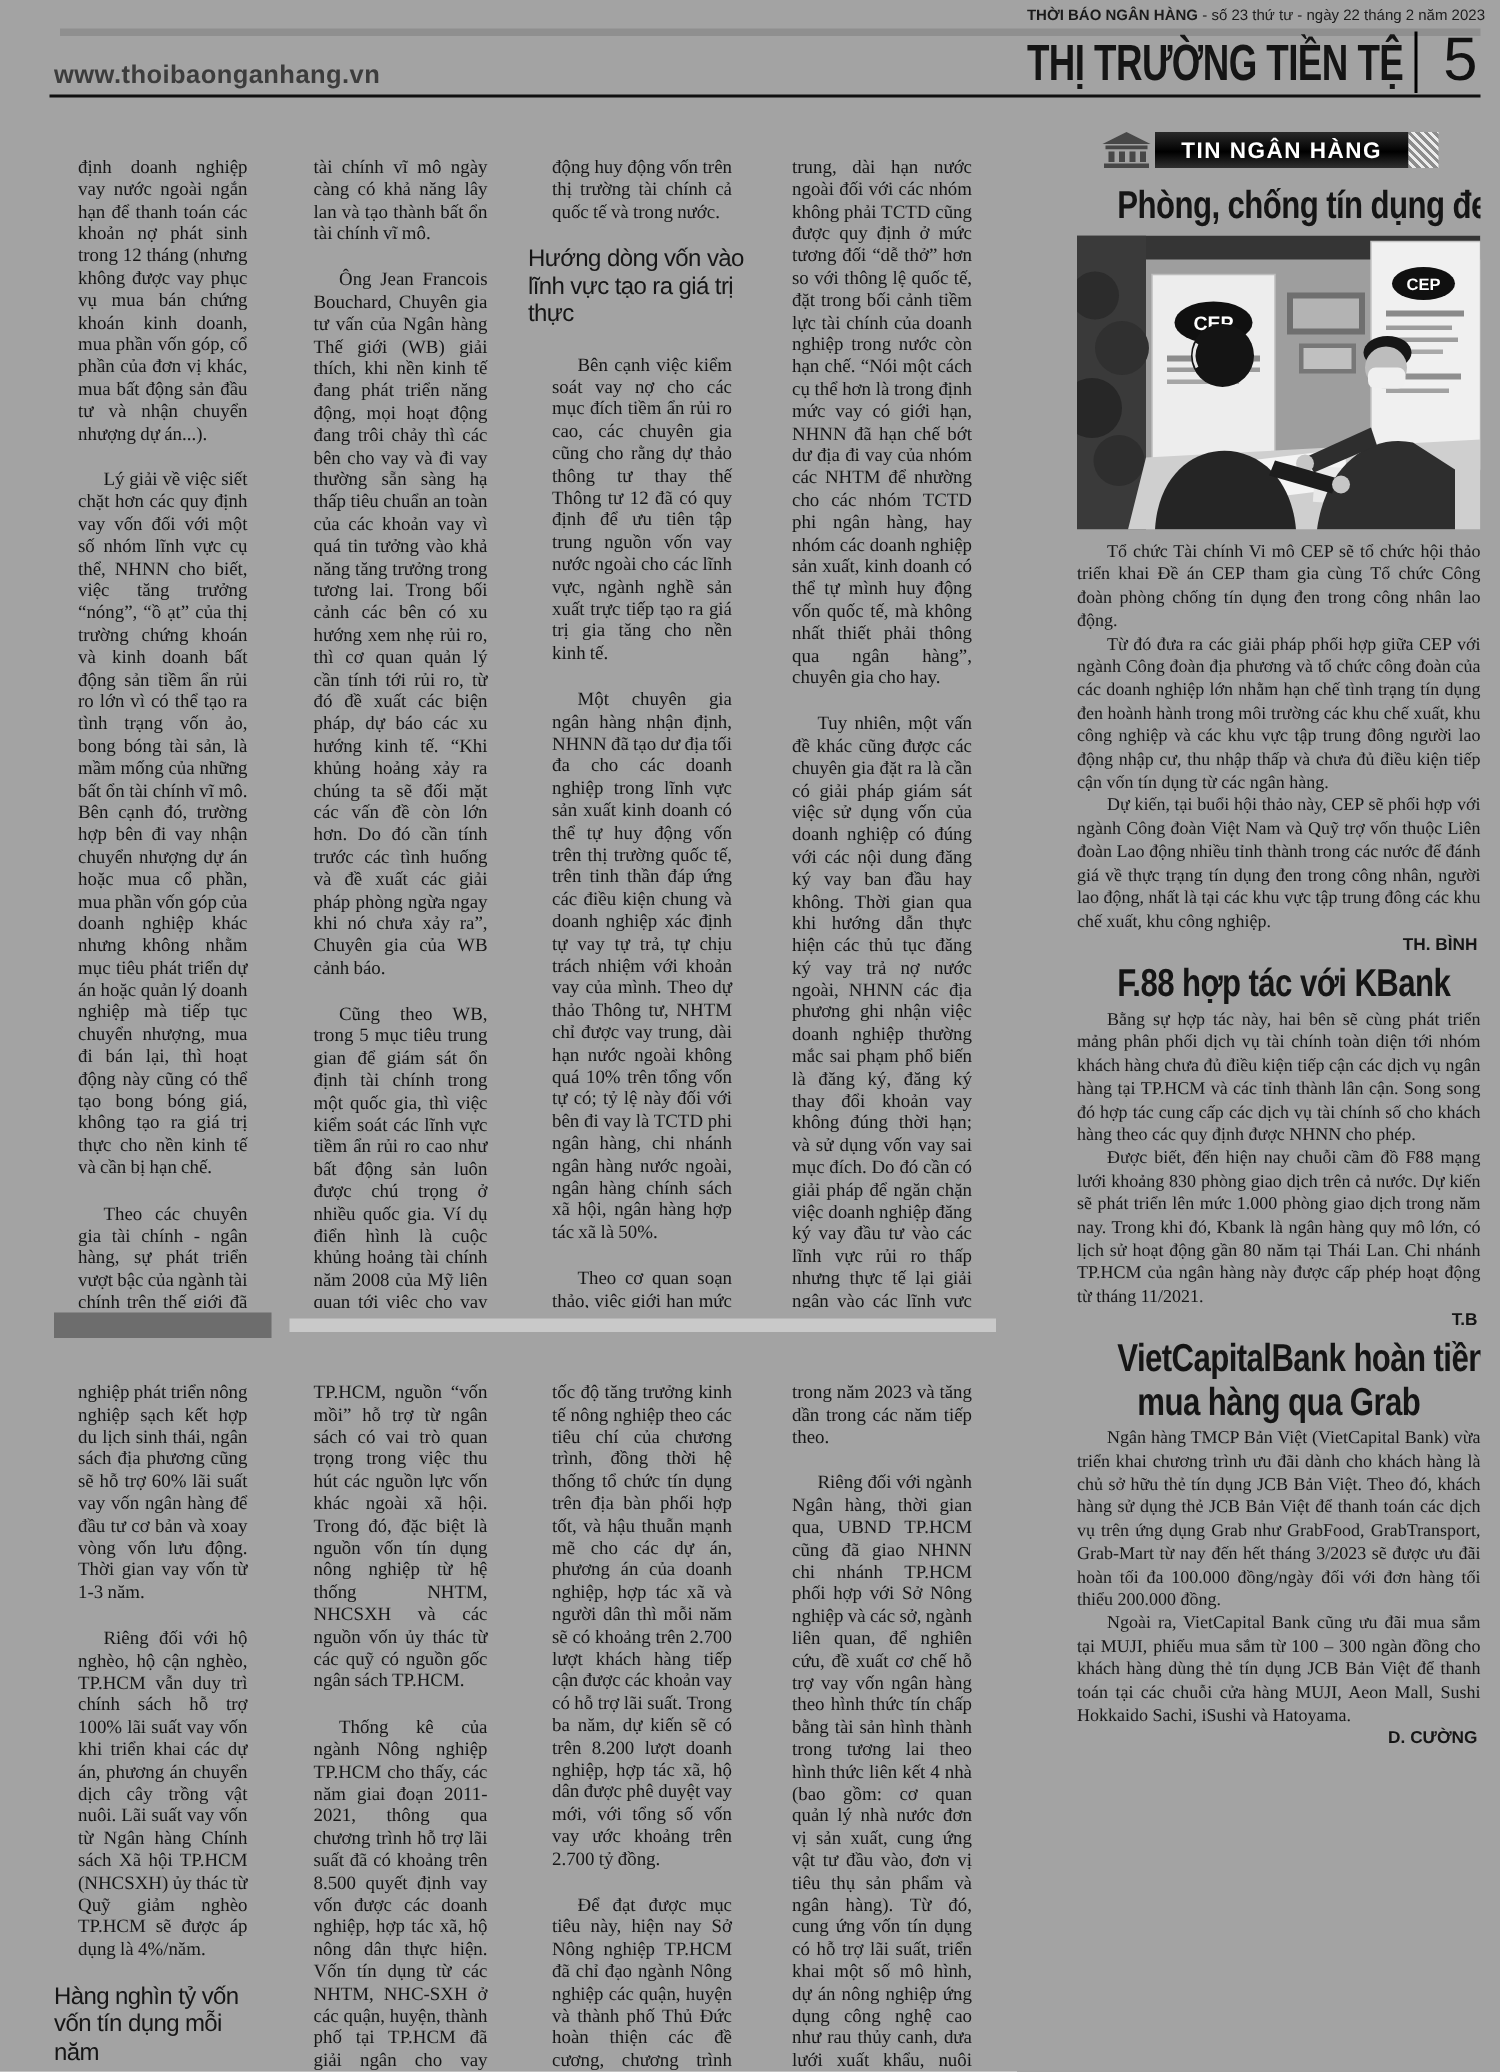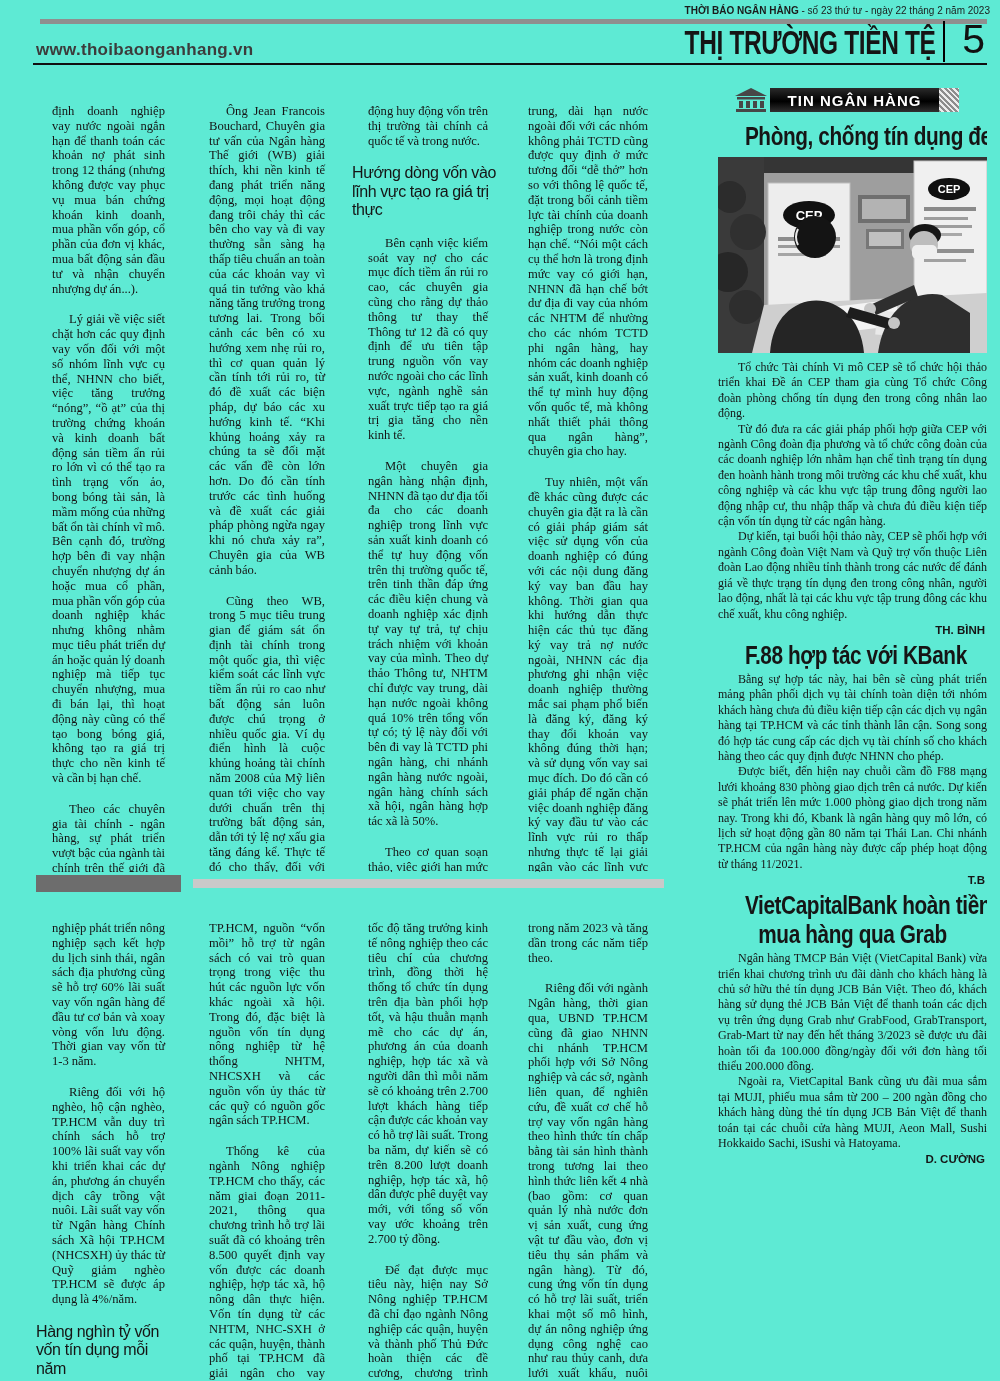--- a/index.html
+++ b/index.html
@@ -1,16 +1,16 @@
 <!DOCTYPE html>
 <html lang="vi"><head>
 <meta charset="utf-8">
 <style>
   html,body{margin:0;padding:0;background:#d9d9d9}
-  .page{position:relative;width:1000px;height:1381px;margin:0 auto;background:#5eead4;
+  .page{position:relative;width:1000px;height:1381px;margin:0 auto;background:#a3a3a3;
         font-family:"Liberation Serif","DejaVu Serif",serif;color:#151515;overflow:hidden}
 
   
   .edition{position:absolute;top:5px;right:10px;font-family:"Liberation Sans","DejaVu Sans",sans-serif;
            font-size:10px;color:#1b1b1b;white-space:nowrap}
   .edition b{font-weight:900}
   .toprule{position:absolute;top:19px;left:40px;width:947px;height:5px;background:#8f8f8f}
   .website{position:absolute;top:40px;left:36px;font-family:"Liberation Sans",sans-serif;
            font-weight:700;font-size:17px;letter-spacing:.3px;color:#3c3c3c}
   .section-title{position:absolute;top:24px;right:64px;margin:0;font-family:"Liberation Sans",sans-serif;
@@ -68,20 +68,21 @@
   <div class="vrule"></div>
   <div class="pagenum">5</div>
   <div class="headrule"></div>
 
   <div class="col" id="t-c1">
     <p>định doanh nghiệp vay nước ngoài ngắn hạn để thanh toán các khoản nợ phát sinh trong 12 tháng (nhưng không được vay phục vụ mua bán chứng khoán kinh doanh, mua phần vốn góp, cổ phần của đơn vị khác, mua bất động sản đầu tư và nhận chuyển nhượng dự án...).</p>
     <p class="ind">Lý giải về việc siết chặt hơn các quy định vay vốn đối với một số nhóm lĩnh vực cụ thể, NHNN cho biết, việc tăng trưởng “nóng”, “ồ ạt” của thị trường chứng khoán và kinh doanh bất động sản tiềm ẩn rủi ro lớn vì có thể tạo ra tình trạng vốn ảo, bong bóng tài sản, là mầm mống của những bất ổn tài chính vĩ mô. Bên cạnh đó, trường hợp bên đi vay nhận chuyển nhượng dự án hoặc mua cổ phần, mua phần vốn góp của doanh nghiệp khác nhưng không nhằm mục tiêu phát triển dự án hoặc quản lý doanh nghiệp mà tiếp tục chuyển nhượng, mua đi bán lại, thì hoạt động này cũng có thể tạo bong bóng giá, không tạo ra giá trị thực cho nền kinh tế và cần bị hạn chế.</p>
     <p class="ind">Theo các chuyên gia tài chính - ngân hàng, sự phát triển vượt bậc của ngành tài chính trên thế giới đã kèm theo sự xuất hiện của ngày càng nhiều các nhân tố mới, mô hình mới, từ đó làm gia tăng khả năng gây bất ổn tài chính. Bên cạnh đó, diễn biến trên thị trường tài chính toàn cầu cho thấy, kể cả các quốc gia phát triển hay đang phát triển, bất ổn</p>
   </div>
   <div class="col" id="t-c2">
+    <p>tài chính vĩ mô ngày càng có khả năng lây lan và tạo thành bất ổn tài chính vĩ mô.</p>
     <p class="ind">Ông Jean Francois Bouchard, Chuyên gia tư vấn của Ngân hàng Thế giới (WB) giải thích, khi nền kinh tế đang phát triển năng động, mọi hoạt động đang trôi chảy thì các bên cho vay và đi vay thường sẵn sàng hạ thấp tiêu chuẩn an toàn của các khoản vay vì quá tin tưởng vào khả năng tăng trưởng trong tương lai. Trong bối cảnh các bên có xu hướng xem nhẹ rủi ro, thì cơ quan quản lý cần tính tới rủi ro, từ đó đề xuất các biện pháp, dự báo các xu hướng kinh tế. “Khi khủng hoảng xảy ra chúng ta sẽ đối mặt các vấn đề còn lớn hơn. Do đó cần tính trước các tình huống và đề xuất các giải pháp phòng ngừa ngay khi nó chưa xảy ra”, Chuyên gia của WB cảnh báo.</p>
     <p class="ind">Cũng theo WB, trong 5 mục tiêu trung gian để giám sát ổn định tài chính trong một quốc gia, thì việc kiểm soát các lĩnh vực tiềm ẩn rủi ro cao như bất động sản luôn được chú trọng ở nhiều quốc gia. Ví dụ điển hình là cuộc khủng hoảng tài chính năm 2008 của Mỹ liên quan tới việc cho vay dưới chuẩn trên thị trường bất động sản, dẫn tới tỷ lệ nợ xấu gia tăng đáng kể. Thực tế đó cho thấy, đối với nền kinh tế đang phát triển như Việt Nam, các lĩnh vực rủi ro cao như bất động sản, chứng khoán… cần được giám sát chặt chẽ trong các hoạt</p>
   </div>
   <div class="col" id="t-c3">
     <p>động huy động vốn trên thị trường tài chính cả quốc tế và trong nước.</p>
     <h3 class="subhead">Hướng dòng vốn vào lĩnh vực tạo ra giá trị thực</h3>
     <p class="ind">Bên cạnh việc kiểm soát vay nợ cho các mục đích tiềm ẩn rủi ro cao, các chuyên gia cũng cho rằng dự thảo thông tư thay thế Thông tư 12 đã có quy định để ưu tiên tập trung nguồn vốn vay nước ngoài cho các lĩnh vực, ngành nghề sản xuất trực tiếp tạo ra giá trị gia tăng cho nền kinh tế.</p>
     <p class="ind">Một chuyên gia ngân hàng nhận định, NHNN đã tạo dư địa tối đa cho các doanh nghiệp trong lĩnh vực sản xuất kinh doanh có thể tự huy động vốn trên thị trường quốc tế, trên tinh thần đáp ứng các điều kiện chung và doanh nghiệp xác định tự vay tự trả, tự chịu trách nhiệm với khoản vay của mình. Theo dự thảo Thông tư, NHTM chỉ được vay trung, dài hạn nước ngoài không quá 10% trên tổng vốn tự có; tỷ lệ này đối với bên đi vay là TCTD phi ngân hàng, chi nhánh ngân hàng nước ngoài, ngân hàng chính sách xã hội, ngân hàng hợp tác xã là 50%.</p>
     <p class="ind">Theo cơ quan soạn thảo, việc giới hạn mức vay của TCTD nhằm cân đối hài hoà nhu cầu vốn vay nước ngoài đối với các loại hình doanh nghiệp khác cần vốn để tập trung cho phát triển sản xuất, đóng góp vào mục tiêu tăng trưởng kinh tế trong từng thời kỳ. Tương tự như vậy, giới hạn vay</p>
   </div>
@@ -185,17 +186,17 @@
     </h2>
     <p>Bằng sự hợp tác này, hai bên sẽ cùng phát triển mảng phân phối dịch vụ tài chính toàn diện tới nhóm khách hàng chưa đủ điều kiện tiếp cận các dịch vụ ngân hàng tại TP.HCM và các tỉnh thành lân cận. Song song đó hợp tác cung cấp các dịch vụ tài chính số cho khách hàng theo các quy định được NHNN cho phép.</p>
     <p>Được biết, đến hiện nay chuỗi cầm đồ F88 mạng lưới khoảng 830 phòng giao dịch trên cả nước. Dự kiến sẽ phát triển lên mức 1.000 phòng giao dịch trong năm nay. Trong khi đó, Kbank là ngân hàng quy mô lớn, có lịch sử hoạt động gần 80 năm tại Thái Lan. Chi nhánh TP.HCM của ngân hàng này được cấp phép hoạt động từ tháng 11/2021.</p>
     <div class="byline">T.B</div>
 
     <h2 class="sb-title t2">
       <span class="sb-line">VietCapitalBank hoàn tiền</span>
       <span class="sb-line">mua hàng qua Grab</span>
     </h2>
     <p>Ngân hàng TMCP Bản Việt (VietCapital Bank) vừa triển khai chương trình ưu đãi dành cho khách hàng là chủ sở hữu thẻ tín dụng JCB Bản Việt. Theo đó, khách hàng sử dụng thẻ JCB Bản Việt để thanh toán các dịch vụ trên ứng dụng Grab như GrabFood, GrabTransport, Grab-Mart từ nay đến hết tháng 3/2023 sẽ được ưu đãi hoàn tối đa 100.000 đồng/ngày đối với đơn hàng tối thiểu 200.000 đồng.</p>
-    <p>Ngoài ra, VietCapital Bank cũng ưu đãi mua sắm tại MUJI, phiếu mua sắm từ 200 – 200 ngàn đồng cho khách hàng dùng thẻ tín dụng JCB Bản Việt để thanh toán tại các chuỗi cửa hàng MUJI, Aeon Mall, Sushi Hokkaido Sachi, iSushi và Hatoyama.</p>
+    <p>Ngoài ra, VietCapital Bank cũng ưu đãi mua sắm tại MUJI, phiếu mua sắm từ 100 – 300 ngàn đồng cho khách hàng dùng thẻ tín dụng JCB Bản Việt để thanh toán tại các chuỗi cửa hàng MUJI, Aeon Mall, Sushi Hokkaido Sachi, iSushi và Hatoyama.</p>
     <div class="byline">D. CƯỜNG</div>
   </aside>
 
 </div>
 
 </body></html>

